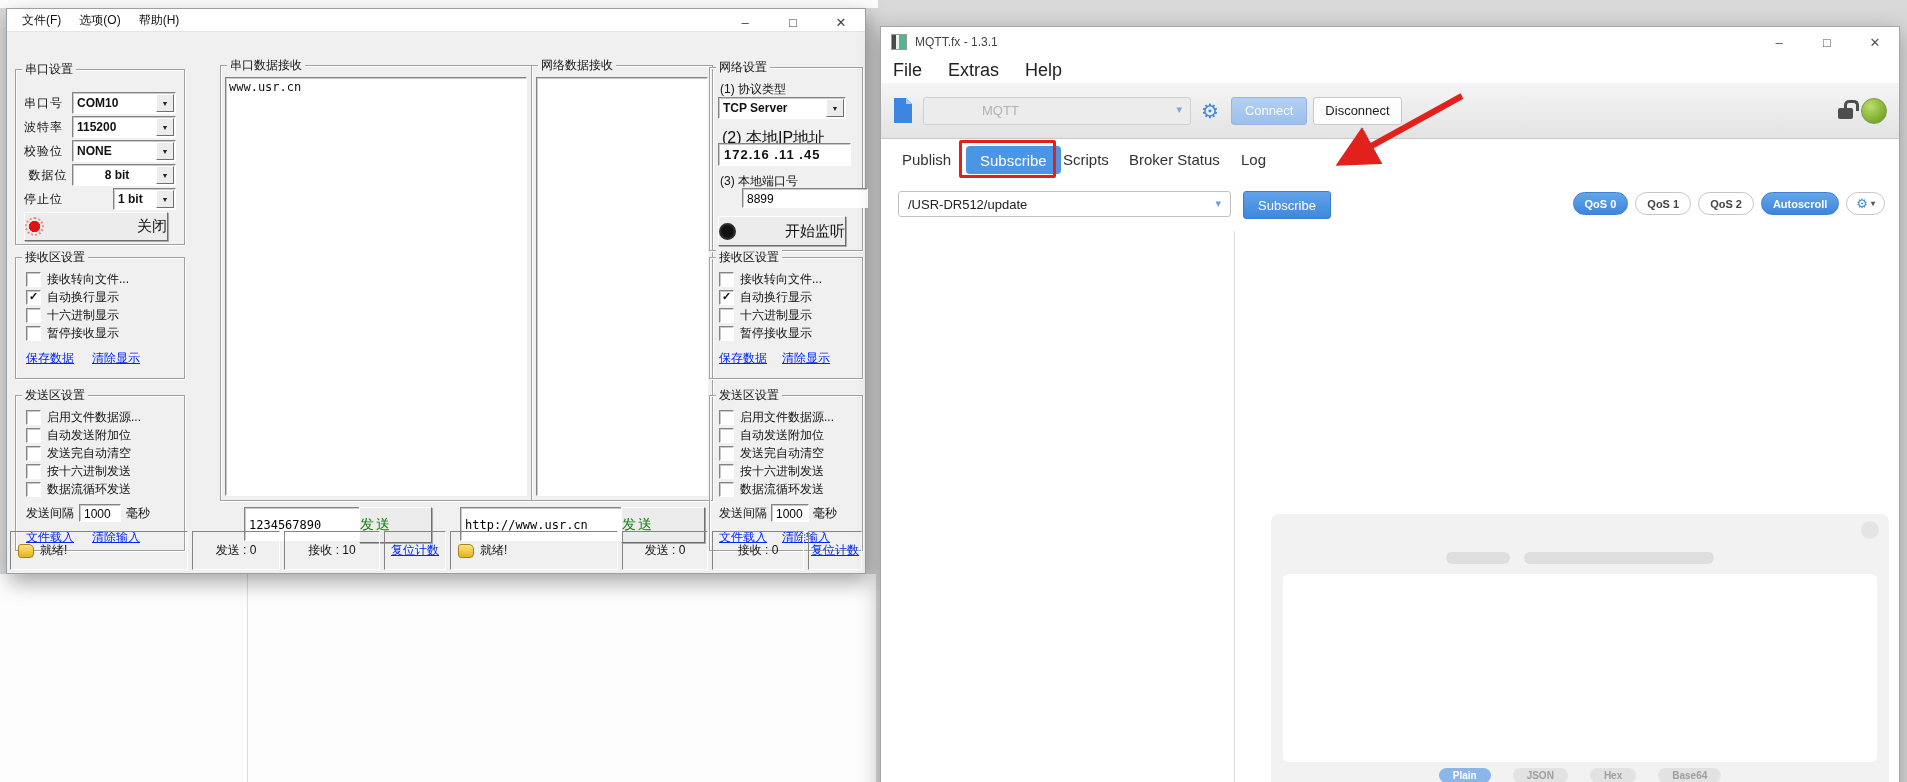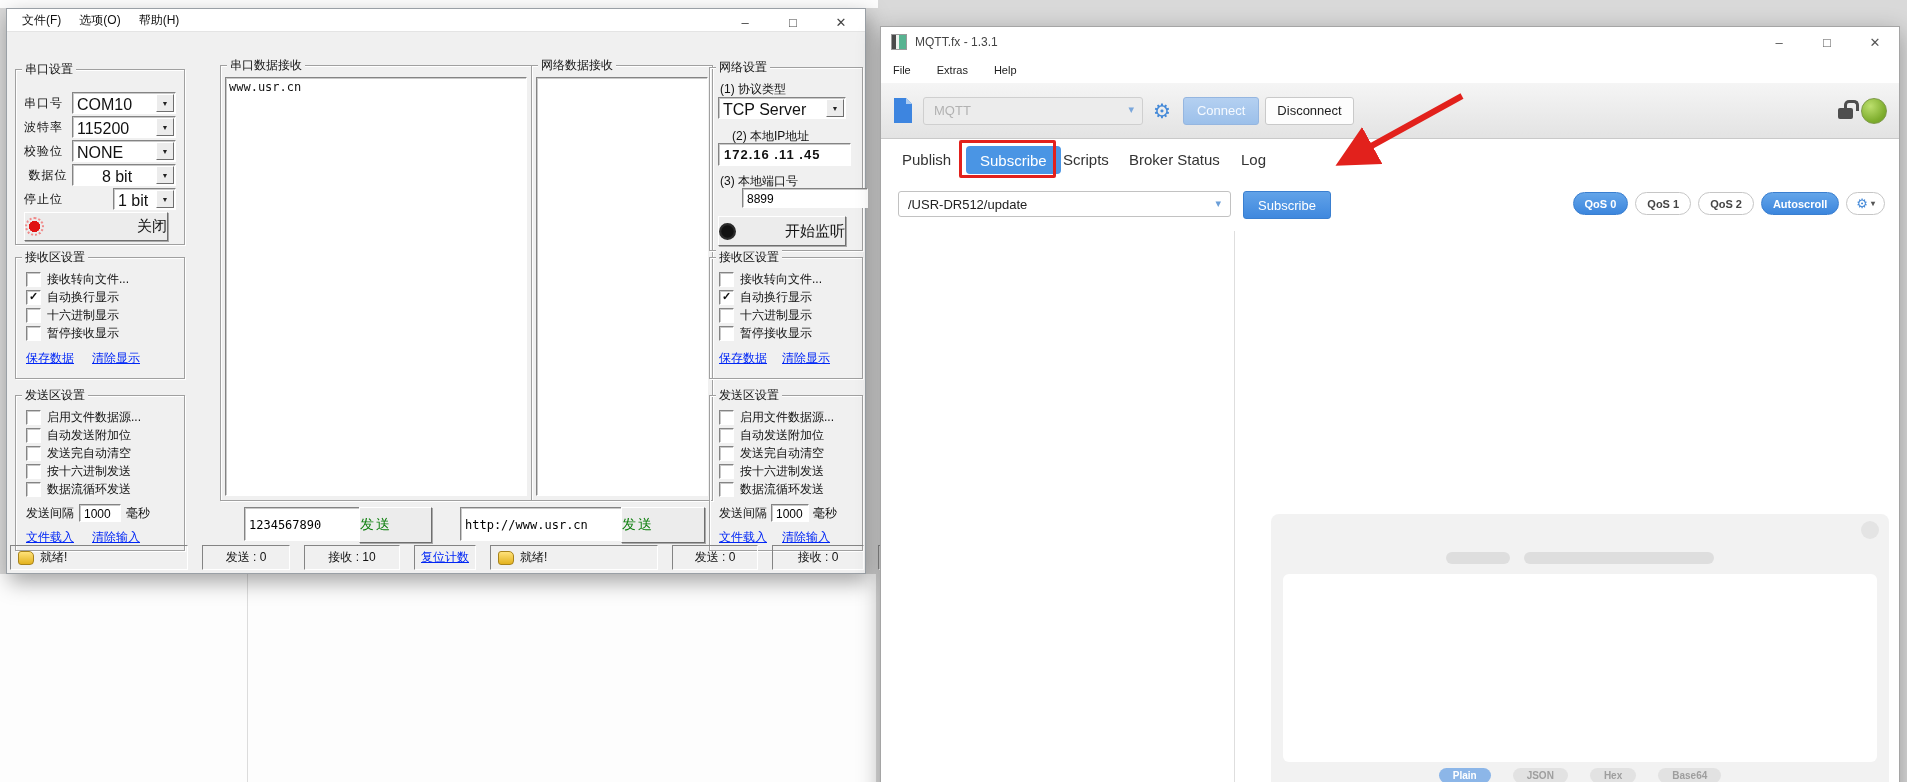--- a/index.html
+++ b/index.html
@@ -22,21 +22,21 @@
   .usr-menu{height:22px;background:#fff;border-bottom:1px solid #e4e4e4;display:flex;align-items:center;padding-left:6px;}
   .menu-item{padding:0 9px;font-size:12px;color:#111;}
   .usr-client{position:absolute;left:0;top:48px;right:0;bottom:0;background:#f0f0f0;}
 
   .group{position:absolute;border:1px solid #a0a0a0;box-shadow:1px 1px 0 #ffffff, inset 1px 1px 0 #ffffff;padding-left:8px;}
   .legend{position:absolute;top:-8px;left:6px;background:#f0f0f0;padding:0 3px;font-size:12px;line-height:15px;white-space:nowrap;}
 
   .srow{position:absolute;display:flex;align-items:center;}
   .slabel{width:48px;font-size:12px;letter-spacing:1px;}
   .combo{position:relative;height:20px;background:#fff;border:1px solid;border-color:#848484 #fff #fff #848484;box-shadow:inset 1px 1px 0 #c9c9c9;}
-  .combo .cval{font-size:16px;padding:3px 18px 0 4px;white-space:nowrap;overflow:hidden;}
+  .combo .cval{font-size:12px;padding:3px 18px 0 4px;white-space:nowrap;overflow:hidden;font-weight:bold;}
   .combo .cbtn{position:absolute;top:1px;right:1px;bottom:1px;width:16px;background:#ececec;
                border:1px solid;border-color:#fff #6f6f6f #6f6f6f #fff;font-size:7px;color:#222;
                display:flex;align-items:center;justify-content:center;}
   .btn95{background:#ececec;border:1px solid;border-color:#fff #6f6f6f #6f6f6f #fff;box-shadow:1px 1px 0 #a9a9a9;
          display:flex;align-items:center;justify-content:space-between;}
   .icon-close-red{width:15px;height:15px;border-radius:50%;border:2px dotted #f08a8a;
                   background:radial-gradient(circle,#e01414 0 52%,transparent 55%);margin-right:8px;}
   .icon-dot-dark{width:13px;height:13px;border-radius:50%;border:2px solid #2b2b2b;
                  background:radial-gradient(circle,#111 0 60%,#444 100%);margin-right:9px;}
   .cbrow{position:absolute;display:flex;align-items:center;gap:6px;font-size:12px;white-space:nowrap;}
@@ -48,38 +48,38 @@
   .recv-inner{position:absolute;background:#fff;border:1px solid;border-color:#848484 #fff #fff #848484;
               box-shadow:inset 1px 1px 0 #c9c9c9;overflow:hidden;}
   .mono{font-family:"DejaVu Sans Mono",monospace;font-size:12px;}
   .sendinput{position:absolute;background:#fff;border:1px solid;border-color:#848484 #fff #fff #848484;
              box-shadow:inset 1px 1px 0 #c9c9c9;font-family:"DejaVu Sans Mono",monospace;font-size:12px;
              padding:2px 4px 0 4px;outline:none;box-sizing:border-box;vertical-align:top;}
   input.sendinput{display:block;margin-left:24px;}
   .sendbtn{position:absolute;color:#0a7d0a;font-size:14px;letter-spacing:2px;}
   .ipbox{background:#fff;border:1px solid;border-color:#848484 #fff #fff #848484;box-shadow:inset 1px 1px 0 #c9c9c9;
          font-weight:bold;font-size:13px;display:flex;align-items:center;padding-left:5px;letter-spacing:1px;}
-  .statusbar{position:absolute;left:3px;right:3px;bottom:3px;height:25px;display:flex;gap:14px;font-size:12px;}
+  .statusbar{position:absolute;left:3px;right:3px;bottom:3px;height:39px;display:flex;gap:4px;font-size:12px;}
   .sseg{border:1px solid;border-color:#848484 #fff #fff #848484;display:flex;align-items:center;padding:0 7px;box-sizing:border-box;white-space:nowrap;}
   .ready-icon{width:14px;height:12px;border-radius:3px 5px 4px 3px;background:linear-gradient(#ffe27a,#e3b21e);
               border:1px solid #a8831a;margin-right:6px;flex:0 0 14px;}
   .seg-center{justify-content:center;}
 
   
   .mq-win{position:absolute;left:880px;top:2px;width:1018px;height:777px;background:#fff;
           border:1px solid #a5a5a5;box-shadow:0 6px 22px rgba(0,0,0,.3);color:#333;margin-top:24px;}
   .mq-title{height:30px;display:flex;align-items:center;padding-left:10px;background:#fff;}
   .mq-appicon{width:14px;height:14px;border:1px solid #9a9a9a;margin-right:8px;
               background:linear-gradient(90deg,#4a4a4a 0 28%,#eef2ee 28% 52%,#57b391 52% 100%);}
   .mq-title-text{font-size:12px;color:#444;}
   .mq-wc .wc{height:30px;font-size:13px;color:#555;}
-  .mq-menu{height:26px;display:flex;align-items:center;padding-left:12px;gap:26px;font-size:11px;color:#222;border-bottom:1px solid #ededed;background:#fff;}
+  .mq-menu{height:26px;display:flex;align-items:center;padding-left:12px;gap:26px;font-size:18px;color:#222;border-bottom:1px solid #ededed;background:#fff;}
   .mq-toolbar{position:absolute;left:0;right:0;top:56px;height:56px;background:linear-gradient(#f5f5f5,#e3e3e3);
               border-bottom:1px solid #c9c9c9;display:flex;align-items:center;padding:0 12px;box-sizing:border-box;}
-  .tb-combo{position:relative;width:218px;height:26px;background:#ececec;border:1px solid #cfcfcf;border-radius:3px;margin-left:10px;}
+  .tb-combo{position:relative;width:218px;height:26px;background:#ececec;border:1px solid #cfcfcf;border-radius:3px;margin-left:10px;padding-left:48px;}
   .tb-combo .tval{font-size:13px;color:#b2b2b2;padding:5px 0 0 10px;}
   .tb-combo .tarrow{position:absolute;right:8px;top:5px;font-size:11px;color:#7aa7dc;}
   .tb-gear{font-size:20px;color:#4489d8;margin-left:10px;line-height:1;}
   .btn-connect{margin-left:12px;height:26px;padding:0 13px;border-radius:3px;background:linear-gradient(#b4d0f1,#9cc0ea);
                border:1px solid #95b6e0;color:#f6faff;font-size:13px;display:flex;align-items:center;}
   .btn-disconnect{margin-left:6px;height:26px;padding:0 11px;border-radius:3px;background:#fdfdfd;
                   border:1px solid #c9c9c9;color:#222;font-size:13px;display:flex;align-items:center;}
   .tb-spacer{flex:1;}
   .lock{position:relative;width:15px;height:11px;background:#4e4e4e;border-radius:2px;margin-right:8px;margin-top:6px;}
   .lock::before{content:"";position:absolute;right:-6px;top:-8px;width:9px;height:8px;border:3px solid #4e4e4e;
@@ -260,21 +260,21 @@
         <span>发送</span>
       </div>
 
       <div class="group" style="left:702px;top:10px;width:144px;height:182px;">
         <span class="legend">网络设置</span>
         <div style="position:absolute;left:10px;top:13px;font-size:12px;">(1) 协议类型</div>
         <div class="combo" style="position:absolute;left:8px;top:29px;width:126px;">
           <div class="cval">TCP Server</div>
           <div class="cbtn">▼</div>
         </div>
-        <div style="position:absolute;left:22px;top:60px;font-size:12px;">(2) 本地IP地址</div>
+        <div style="position:absolute;left:12px;top:60px;font-size:16px;">(2) 本地IP地址</div>
         <div class="ipbox" style="position:absolute;left:8px;top:75px;width:126px;height:21px;">
           <span>172.16 .11 .45</span>
         </div>
         <div style="position:absolute;left:10px;top:105px;font-size:12px;">(3) 本地端口号</div>
         <input class="sendinput" style="left: 8px; top: 120px; width: 126px; height: 20px; font-family: &quot;Liberation Sans&quot;, sans-serif;" value="8899">
         <div class="btn95" style="position:absolute;left:8px;top:148px;width:126px;height:28px;font-size:15px;">
           <span class="icon-dot-dark"></span>
           <span>开始监听</span>
         </div>
       </div>

